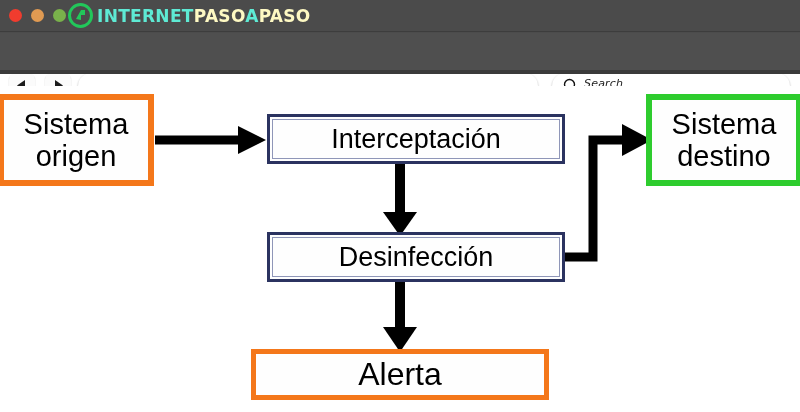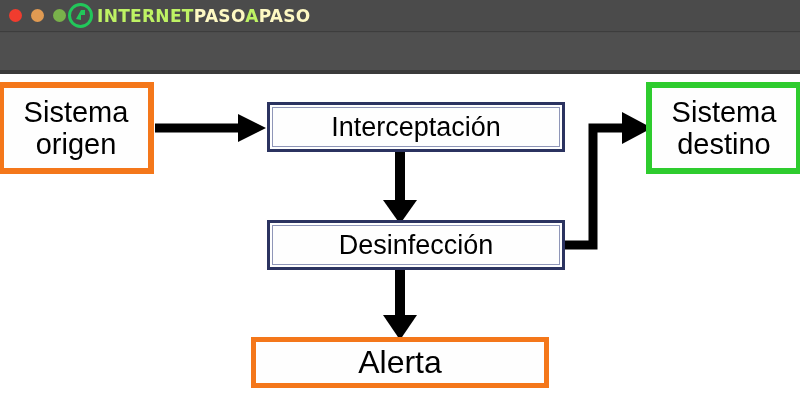--- a/index.html
+++ b/index.html
@@ -77,21 +77,21 @@
     height: 20px;
     line-height: 20px;
     font-family: "DejaVu Sans", sans-serif;
     font-size: 17px;
     font-weight: bold;
     letter-spacing: 0.3px;
     white-space: nowrap;
     color: #e8e8e8;
   }
   .logo-text .g { color: #fef9c3; }
-  .logo-text .w { color: #bef264; }
+  .logo-text .w { color: #5eead4; }
 
   .navbtn {
     position: absolute;
     top: 41px;
     width: 26px;
     height: 24px;
     background: #fbfbfb;
     border-radius: 5px;
     box-shadow: 0 1px 1px rgba(0,0,0,0.35);
   }
@@ -126,21 +126,21 @@
     font-family: "DejaVu Sans", sans-serif;
     font-size: 11px;
     font-style: italic;
     color: #1a1a1a;
     letter-spacing: 0.2px;
   }
 
   
   .canvas {
     position: absolute;
-    left: 0; top: 74px;
+    left: 0; top: 86px;
     width: 800px;
     height: 238px;
     background: #ffffff;
   }
   .svg-layer {
     position: absolute;
     left: 0; top: 0;
     width: 800px; height: 338px;
   }
 

